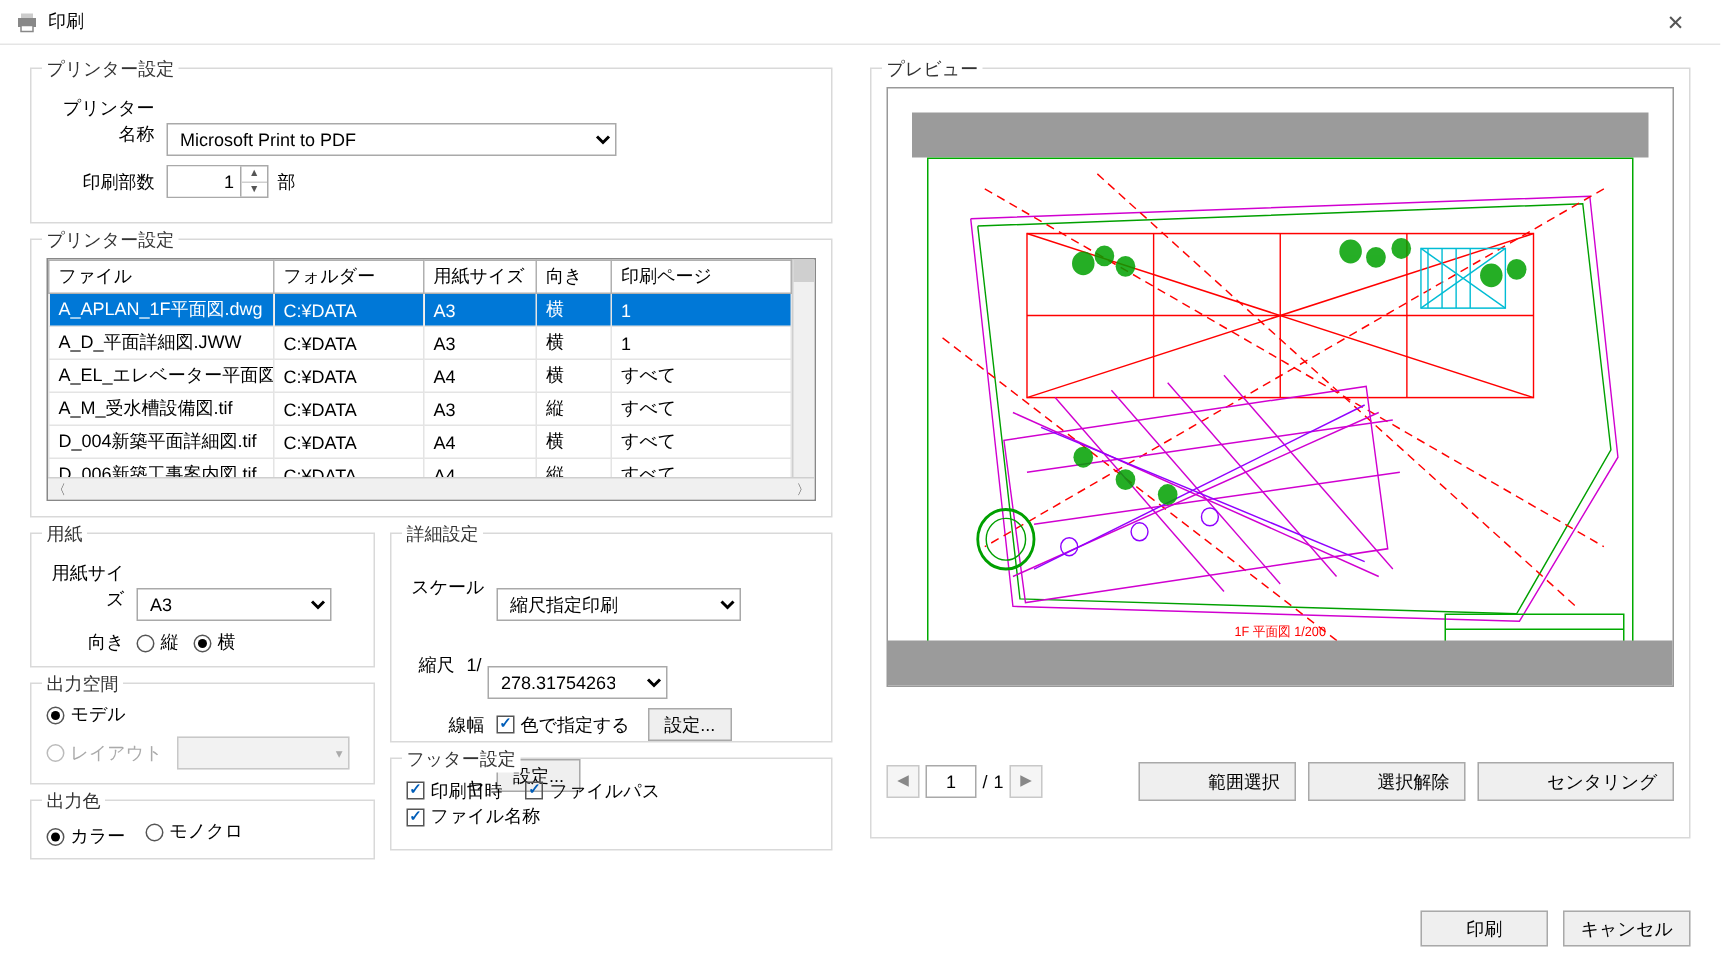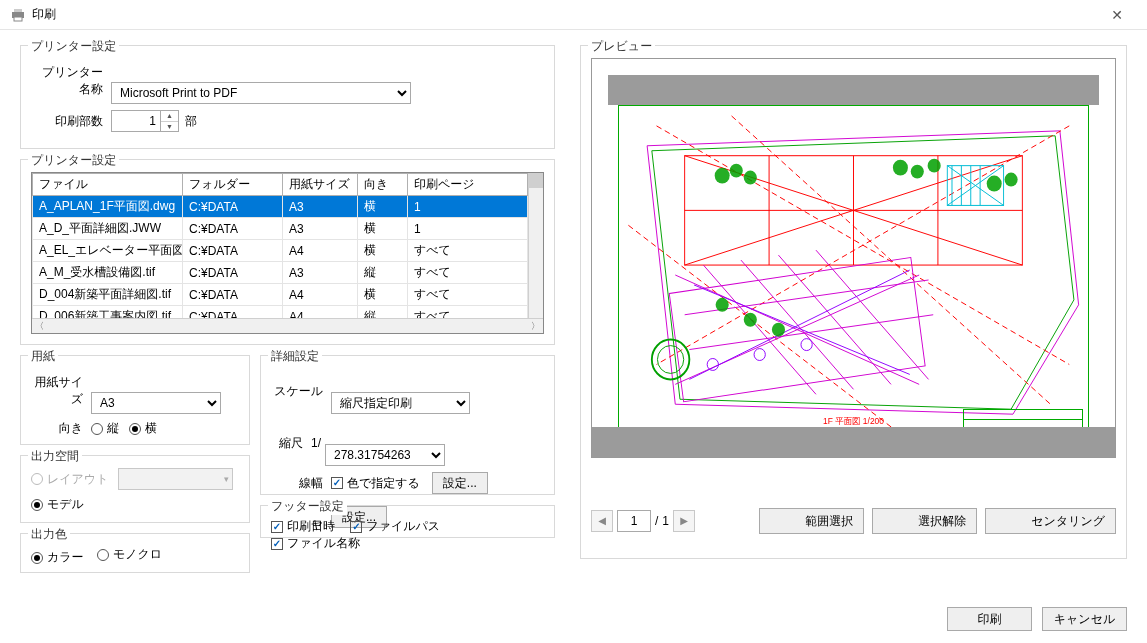--- a/index.html
+++ b/index.html
@@ -208,72 +208,72 @@
                 </span>
               <span class="radio checked">
                   <span class="dot"></span>
                   <span>横</span>
                 </span>
             </div>
           </div>
           <div class="group" style="height:68px">
             <div class="legend">出力空間</div>
             <div class="row">
+                <span class="radio checked">
+                  <span class="dot"></span>
+                  <span>モデル</span>
+                </span>
+              </div>
+            <div class="row">
               <span class="radio disabled">
                   <span class="dot"></span>
                   <span>レイアウト</span>
                 </span>
               <span class="disabled-combo"></span>
             </div>
-            <div class="row">
-                <span class="radio checked">
-                  <span class="dot"></span>
-                  <span>モデル</span>
-                </span>
-              </div>
           </div>
           <div class="group" style="height:40px">
             <div class="legend">出力色</div>
             <span class="radio checked">
                 <span class="dot"></span>
                 <span>カラー</span>
               </span>
             <span class="radio">
                 <span class="dot"></span>
                 <span>モノクロ</span>
               </span>
           </div>
         </div>
 
         <div style="flex:1">
           <div class="group" style="height:140px">
             <div class="legend">詳細設定</div>
             <div class="row">
               <span class="lbl w60">スケール</span>
-              <select style="width:139px"><option>縮尺指定印刷</option></select>
+              <select style="width:163px"><option>縮尺指定印刷</option></select>
             </div>
             <div class="row">
               <span class="lbl" style="width:40px">縮尺</span>
               <span style="margin-right:4px">1/</span>
               <select style="width:120px"><option>278.3175426321</option></select>
             </div>
             <div class="row">
               <span class="lbl w60">線幅</span>
               <span class="check checked">
                   <span class="box"></span>
                   <span>色で指定する</span>
                 </span>
               <span class="btn">設定...</span>
             </div>
             <div class="row">
               <span class="lbl w60">出力レイヤ</span>
               <span class="btn">設定...</span>
             </div>
           </div>
-          <div class="group" style="height:33px">
+          <div class="group" style="height:62px">
             <div class="legend">フッター設定</div>
             <span class="check checked">
                 <span class="box"></span>
                 <span>印刷日時</span>
               </span>
             <span class="check checked">
                 <span class="box"></span>
                 <span>ファイルパス</span>
               </span>
             <span class="check checked">

